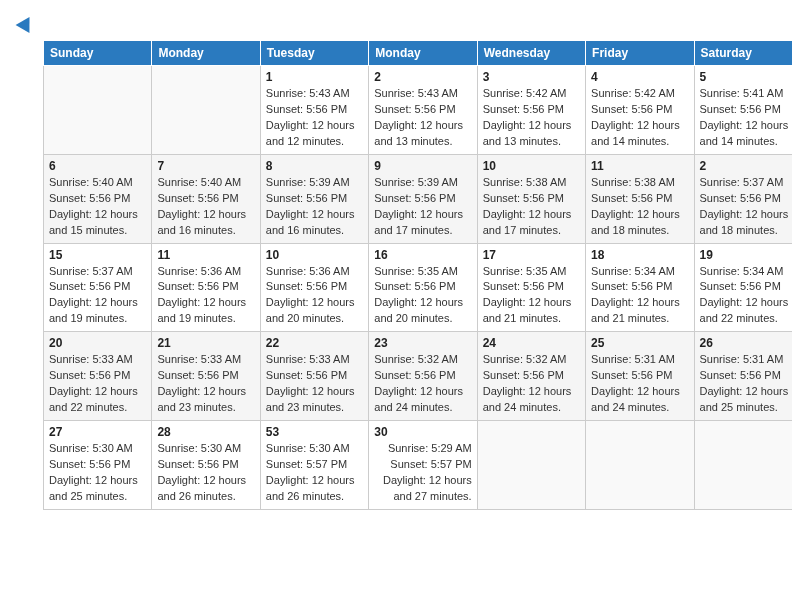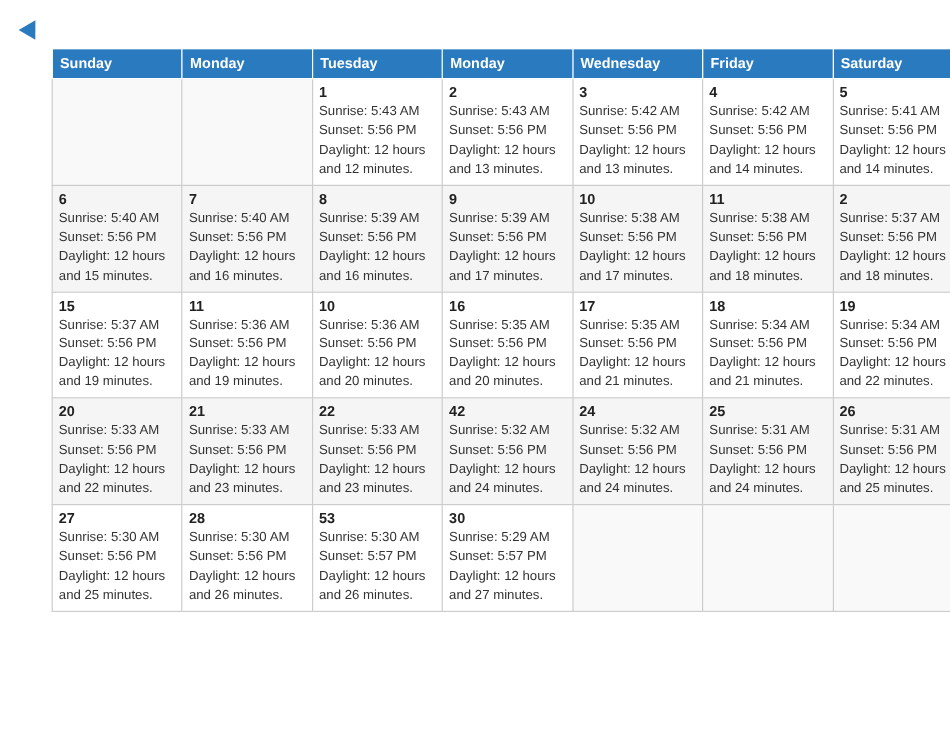--- a/index.html
+++ b/index.html
@@ -289,21 +289,21 @@
 and 23 minutes.</div>
         </td>
         <td>
           <span class="day-number">22</span>
           <div class="day-detail" style="white-space: pre-line;">Sunrise: 5:33 AM
 Sunset: 5:56 PM
 Daylight: 12 hours
 and 23 minutes.</div>
         </td>
         <td>
-          <span class="day-number">42</span>
+          <span class="day-number">23</span>
           <div class="day-detail" style="white-space: pre-line;">Sunrise: 5:32 AM
 Sunset: 5:56 PM
 Daylight: 12 hours
 and 24 minutes.</div>
         </td>
         <td>
           <span class="day-number">24</span>
           <div class="day-detail" style="white-space: pre-line;">Sunrise: 5:32 AM
 Sunset: 5:56 PM
 Daylight: 12 hours
@@ -341,21 +341,21 @@
         </td>
         <td>
           <span class="day-number">53</span>
           <div class="day-detail" style="white-space: pre-line;">Sunrise: 5:30 AM
 Sunset: 5:57 PM
 Daylight: 12 hours
 and 26 minutes.</div>
         </td>
         <td>
           <span class="day-number">30</span>
-          <div class="day-detail" style="white-space: pre-line;">Sunrise: 5:29 AM
+          <div class="day-detail" style="white-space: pre-line; text-align: right;">Sunrise: 5:29 AM
 Sunset: 5:57 PM
 Daylight: 12 hours
 and 27 minutes.</div>
         </td>
         <td class="empty-cell"></td>
         <td class="empty-cell"></td>
         <td class="empty-cell"></td>
       </tr>
     </tbody>
 </table>

